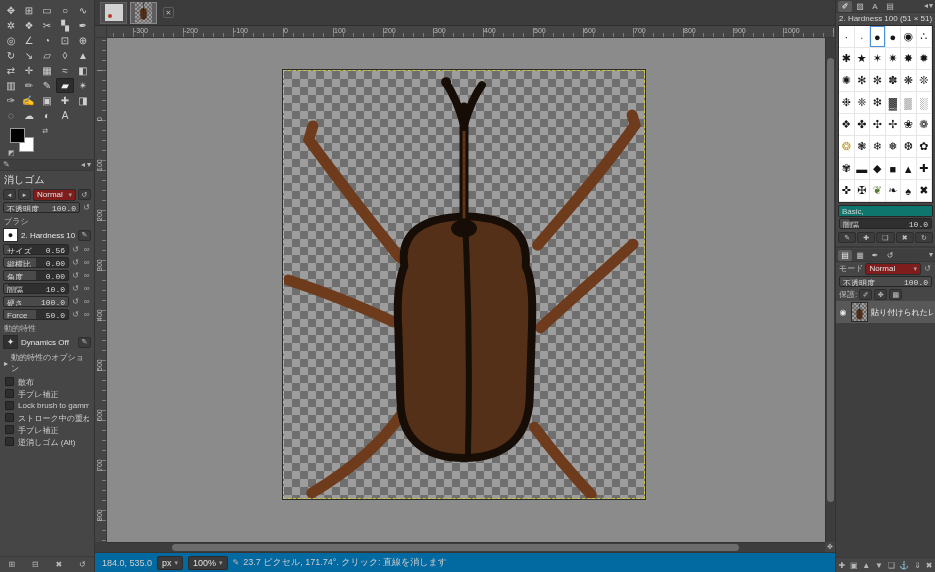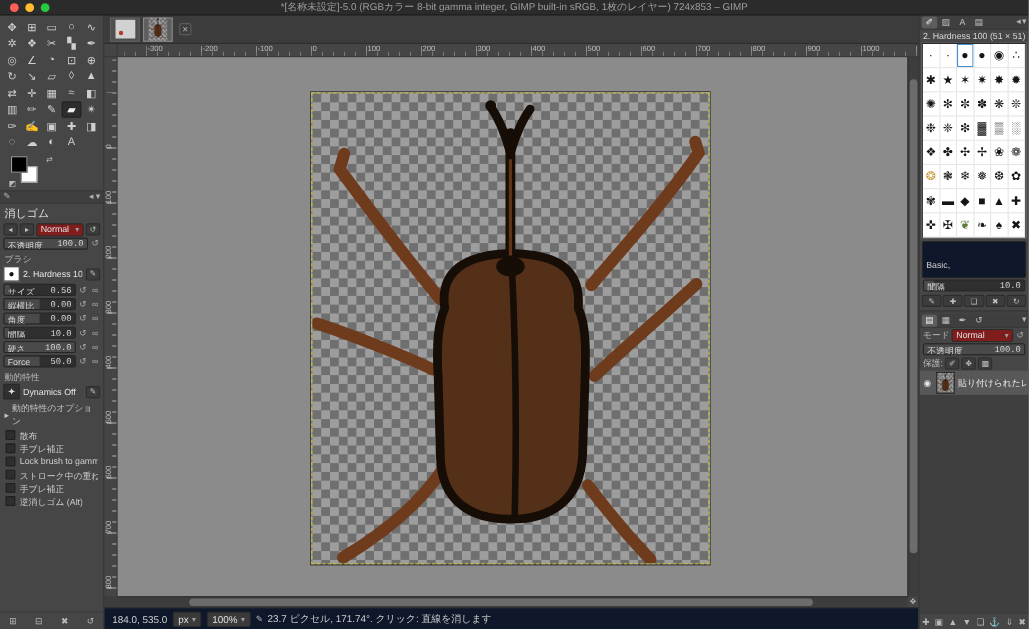--- a/index.html
+++ b/index.html
@@ -91,39 +91,39 @@
   .artboard svg { display:block; width:100%; height:100%; }
 
   .vscroll { width:10px; flex:none; background:#3d3d3d; border-left:1px solid #333; position:relative; }
   .vscroll .thumb { position:absolute; left:1px; right:1px; top:4%; height:88%; background:#6c6c6c; border-radius:4px; }
   .hscroll-row { height:10px; flex:none; display:flex; }
   .hs-corner { width:12px; flex:none; background:#3d3d3d; }
   .hscroll { flex:1; background:#3d3d3d; border-top:1px solid #333; position:relative; }
   .hscroll .thumb { position:absolute; top:1px; bottom:1px; left:9%; width:79%; background:#6c6c6c; border-radius:4px; }
   .nav-btn { width:10px; flex:none; background:#454545; display:flex; align-items:center; justify-content:center; font-size:7px; color:#bbb; cursor:pointer; }
 
-  .statusbar { height:20px; flex:none; background:#0f172a; border-top:1px solid #353535; display:flex; align-items:center; gap:5px; padding:0 5px; }
+  .statusbar { height:20px; flex:none; background:#0369a1; border-top:1px solid #353535; display:flex; align-items:center; gap:5px; padding:0 5px; }
   .pos-label { min-width:52px; text-align:right; font-size:9px; color:#d0d0d0; }
   .sb-select { height:14px; background:#3a3a3a; border:1px solid #2b2b2b; border-radius:2px; display:flex; align-items:center; gap:3px; padding:0 4px; cursor:pointer; }
   .sb-select .dv { font-size:9px; color:#e0e0e0; }
   .sb-select .da { font-size:7px; color:#9f9f9f; }
   .sb-msg { flex:1; display:flex; align-items:center; gap:4px; min-width:0; }
   .sb-msg .txt { font-size:9px; color:#cdcdcd; white-space:nowrap; overflow:hidden; text-overflow:ellipsis; }
 
   
   .rightpanel { width:100px; flex:none; background:#464646; border-left:1px solid #333; display:flex; flex-direction:column; overflow:hidden; }
   .dock-tabs { height:13px; flex:none; background:#3f3f3f; display:flex; align-items:center; gap:1px; padding:1px 2px; border-bottom:1px solid #383838; }
   .dtab { width:14px; height:11px; display:flex; align-items:center; justify-content:center; font-size:8px; color:#c0c0c0; border-radius:2px; cursor:pointer; }
   .dtab.active { background:#5d5d5d; color:#f2f2f2; }
   .panel-title { height:12px; flex:none; font-size:8px; color:#d8d8d8; padding:1px 3px; white-space:nowrap; overflow:hidden; }
   .brush-grid { flex:none; height:178px; margin:0 2px; background:#fff; border:1px solid #2a2a2a; display:grid; grid-template-columns:repeat(6,1fr); grid-auto-rows:22px; overflow:hidden; }
   .brush-cell { display:flex; align-items:center; justify-content:center; color:#151515; font-size:11px; border-right:1px solid #e6e6e6; border-bottom:1px solid #e6e6e6; cursor:pointer; overflow:hidden; }
   .brush-cell.sel { box-shadow:inset 0 0 0 1px #4a90d9; }
   .brush-cell.gold { color:#c39a35; } .brush-cell.green { color:#5a7a3a; }
-  .tag-entry { height:12px; flex:none; margin:2px 2px 0 2px; background:#0f172a; border:1px solid #262626; border-radius:2px; font-size:8px; color:#cfcfcf; padding:16px 3px; line-height:11px; }
+  .tag-entry { height:12px; flex:none; margin:2px 2px 0 2px; background:#0f766e; border:1px solid #262626; border-radius:2px; font-size:8px; color:#cfcfcf; padding:0 3px; line-height:11px; }
   .panel-btns { display:flex; gap:1px; padding:2px; flex:none; }
   .panel-btns .sm-btn { flex:1; }
   .divider { height:2px; background:#3a3a3a; flex:none; margin:1px 0; }
   .layer-empty { flex:1; background:#3f3f3f; min-height:0; }
   .layer-row { height:22px; flex:none; display:flex; align-items:center; gap:3px; padding:0 2px; background:#585858; cursor:pointer; }
   .layer-row .eye { font-size:8px; color:#e8e8e8; width:10px; text-align:center; cursor:pointer; }
   .layer-thumb { width:17px; height:20px; border:1px solid #2a2a2a; flex:none; }
   .layer-thumb svg { display:block; width:100%; height:100%; }
   .layer-name { flex:1; font-size:8px; color:#f0f0f0; white-space:nowrap; overflow:hidden; }
   .rp-footer { height:15px; flex:none; display:flex; justify-content:space-around; align-items:center; border-top:1px solid #3a3a3a; }
@@ -150,28 +150,20 @@
       <path d="M181,54 C176,36 170,22 163,12" fill="none" stroke="#150d06" stroke-width="8" stroke-linecap="round"></path>
       <path d="M181,54 C187,34 193,22 199,14" fill="none" stroke="#150d06" stroke-width="8" stroke-linecap="round"></path>
       <circle cx="163" cy="11" r="5" fill="#150d06"></circle>
       <path d="M181,148 L181,60" fill="none" stroke="#5d3418" stroke-width="3"></path>
     </g>
   </defs>
 </svg>
 
 <div class="window">
 
-  <div class="titlebar">
-    <div class="lights">
-      <span class="light r"></span>
-      <span class="light y"></span>
-      <span class="light g"></span>
-    </div>
-    <div class="win-title">*[名称未設定]-5.0 (RGBカラー 8-bit gamma integer, GIMP built-in sRGB, 1枚のレイヤー) 724x853 – GIMP</div>
-  </div>
 
   <div class="main">
 
     <div class="toolbox">
 
       <div class="tool-grid">
 
           <div class="tool">
             <span>✥</span>
           </div>

